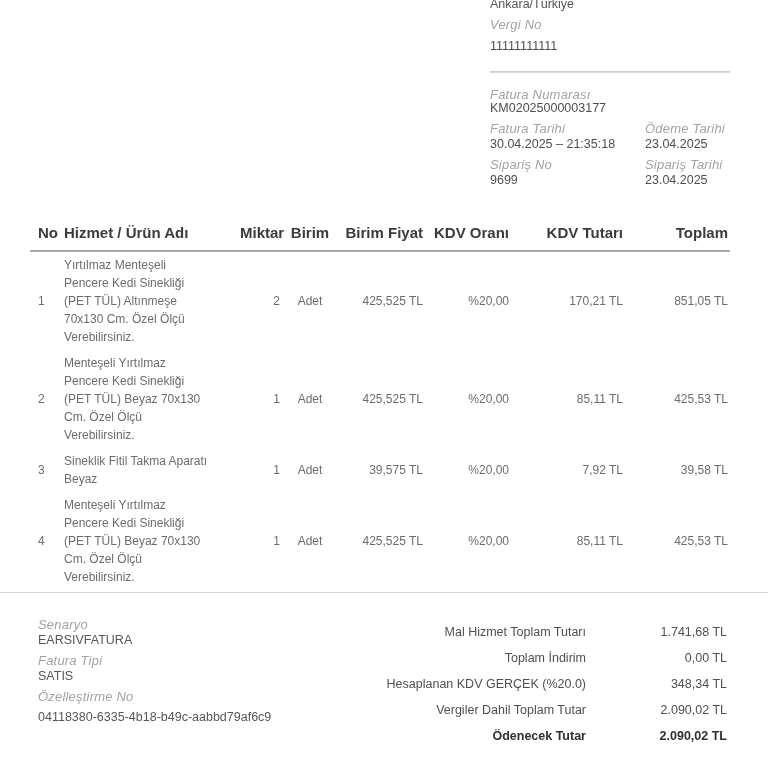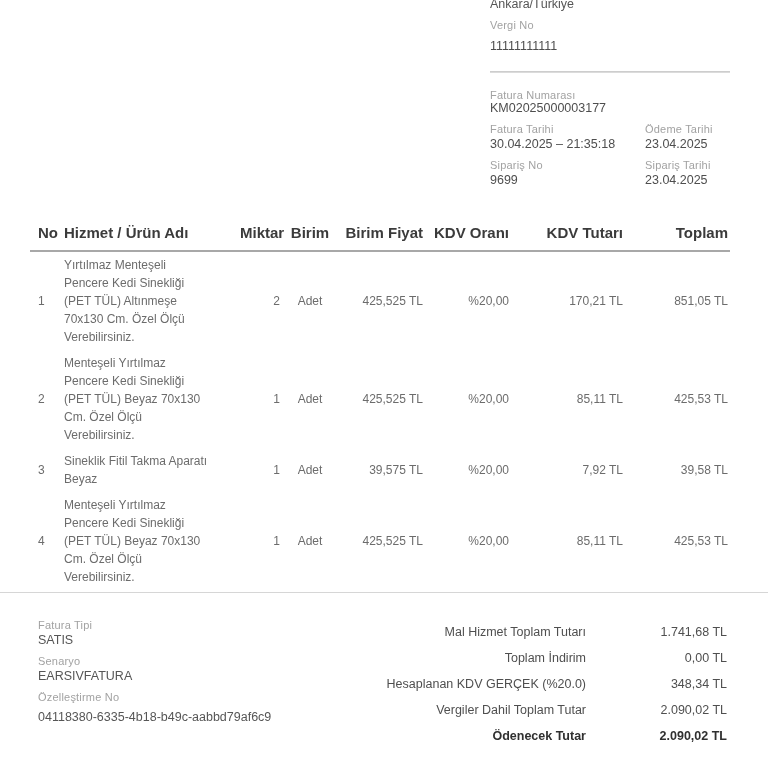--- a/index.html
+++ b/index.html
@@ -9,21 +9,21 @@
     -webkit-font-smoothing: antialiased;
   }
   .page {
     position: relative; width: 768px; height: 768px;
     background: #ffffff; overflow: hidden; padding-left: 16px;
   }
 
   
   .top-right { position: absolute; left: 490px; top: -5px; width: 250px; }
   .addr { font-size: 12.5px; color: #565656; line-height: 19px; }
-  .lbl { font-size: 11px; color: #a2a2a2; line-height: 10px; letter-spacing: .2px; }
+  .lbl { font-size: 13px; color: #a2a2a2; line-height: 10px; letter-spacing: .2px; font-style: italic; }
   .val { font-size: 12.5px; color: #4e4e4e; line-height: 17px; }
   .top-right .lbl.vergi { margin-top: 6px; }
   .top-right .val.vergi { margin-top: 8px; }
   .seller-divider { height: 2px; margin-top: 16px; width: 240px;
     background: linear-gradient(#c6c6c6, #e2e2e2); }
   .lbl.fatno { margin-top: 17px; }
   .meta-grid { display: grid; grid-template-columns: 155px 1fr; margin-top: 7px; row-gap: 7px; }
   .meta-cell .lbl { margin-bottom: 2px; }
 
   
@@ -176,26 +176,26 @@
         <td class="c-total">425,53 TL</td>
       </tr>
     </tbody>
   </table>
 
   <div class="page-divider"></div>
 
   <div class="bottom">
     <div class="doc-info">
       <div class="doc-item">
+        <div class="lbl">Senaryo</div>
+        <div class="val">EARSIVFATURA</div>
+      </div>
+      <div class="doc-item">
         <div class="lbl">Fatura Tipi</div>
         <div class="val">SATIS</div>
-      </div>
-      <div class="doc-item">
-        <div class="lbl">Senaryo</div>
-        <div class="val">EARSIVFATURA</div>
       </div>
       <div class="doc-item">
         <div class="lbl">Özelleştirme No</div>
       </div>
       <div class="doc-item">
         <div class="val">04118380-6335-4b18-b49c-aabbd79af6c9</div>
       </div>
     </div>
 
     <div class="totals">

